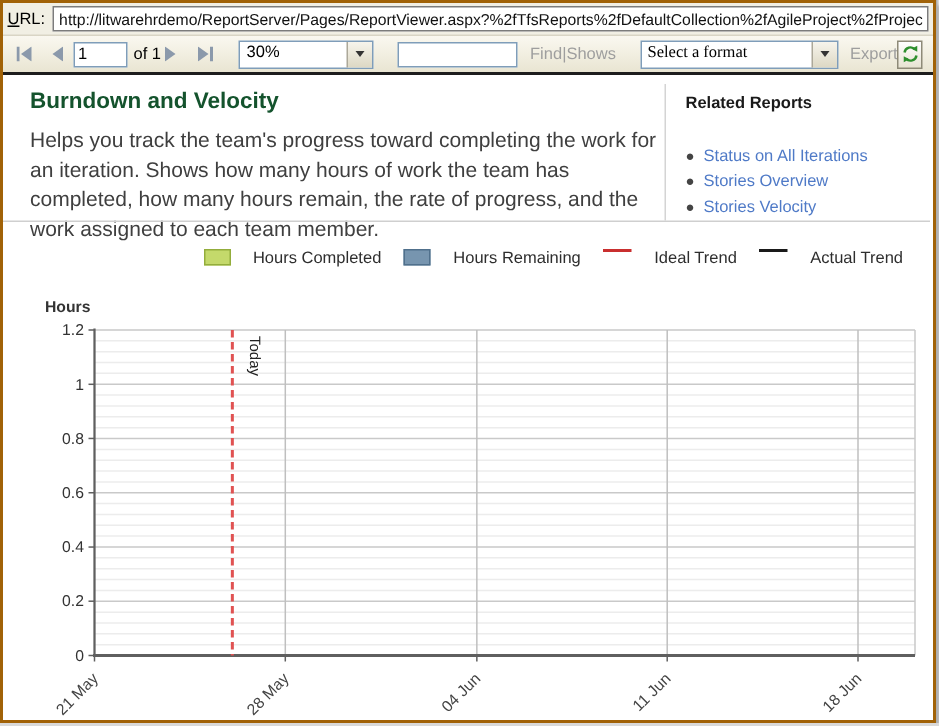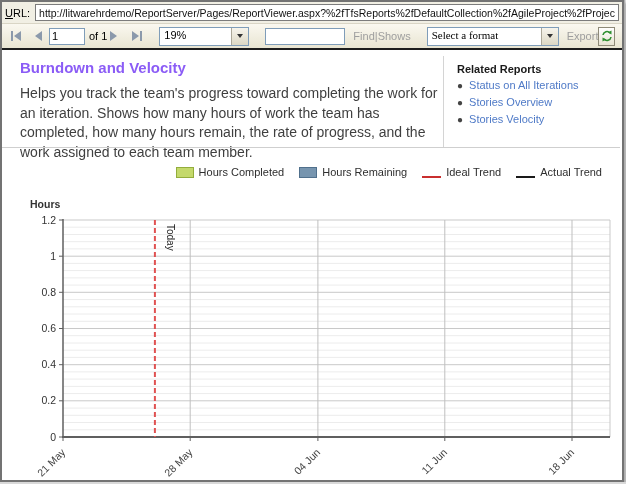--- a/index.html
+++ b/index.html
@@ -1,18 +1,18 @@
 <!DOCTYPE html>
 <html><head>
 <meta charset="utf-8">
 <style>
   html,body{margin:0;padding:0;background:#d9d9d9;font-family:"Liberation Sans",sans-serif;}
   #window{
     position:relative;width:620px;height:478px;margin:0;
-    border:2px solid #737373;outline:1px solid #aeaeae;
+    border:2px solid #a16207;outline:1px solid #aeaeae;
     box-shadow:3px 3px 2px #b5b5b5;
     background:#ffffff;overflow:hidden;
   }
   
   #url-bar{
     height:21px;background:#f1efe4;border-bottom:1px solid #d9d5c5;
     display:flex;align-items:center;padding:0 3px;gap:5px;
   }
   #url-label{font-size:11px;color:#000;white-space:nowrap;}
   #url-label .u-underline{text-decoration:underline;}
@@ -35,33 +35,33 @@
   .combo .combo-text{font-size:11px;padding:1px 4px 0 4px;white-space:nowrap;overflow:hidden;flex:1;color:#000;}
   .combo .combo-btn{width:16px;background:linear-gradient(#f6f4ec,#ddd8c4);border-left:1px solid #aca899;display:flex;align-items:center;justify-content:center;}
   .combo .combo-arrow{width:0;height:0;border-left:3.5px solid transparent;border-right:3.5px solid transparent;border-top:4px solid #333;}
   #zoom-combo{width:88px;}
   #find-input{width:74px;height:15px;border:1px solid #7f9db9;font-size:11px;padding:0 2px;font-family:"Liberation Sans",sans-serif;}
   .dim-label{color:#9e9e9e;white-space:nowrap;}
   #format-combo{width:130px;font-family:Liberation Serif, serif;}
   #refresh-btn{margin-left:auto;width:17px;height:17px;border:1px solid #8e8a78;background:linear-gradient(#ffffff,#e7e3d2);display:flex;align-items:center;justify-content:center;}
   
   #content{position:relative;width:100%;height:429px;background:#fff;}
-  #report-title{position:absolute;left:18px;top:9px;font-size:15px;font-weight:bold;color:#8b5cf6;}
+  #report-title{position:absolute;left:18px;top:9px;font-size:15px;font-weight:bold;color:#14532d;}
   #report-desc{position:absolute;left:18px;top:34px;width:424px;font-size:14px;line-height:1.4;color:#3f3f3f;}
   #related-panel{position:absolute;left:455px;top:13px;width:150px;}
   #related-divider-v{position:absolute;left:441px;top:6px;height:91px;width:0;border-left:1px solid #d4d4d4;}
-  #related-heading{font-size:11px;font-weight:bold;color:#1a1a1a;margin-bottom:4px;}
+  #related-heading{font-size:11px;font-weight:bold;color:#1a1a1a;margin-bottom:23px;}
   #related-links{list-style:none;margin:0;padding:0;}
   #related-links li{display:flex;align-items:baseline;gap:6px;margin-bottom:5px;}
   #related-links .bullet{color:#444;font-size:10px;line-height:1;}
   #related-links a{font-size:11px;color:#4f7ac7;text-decoration:none;cursor:pointer;}
   #section-divider{position:absolute;left:0;top:97px;width:618px;border-top:1px solid #cfcfcf;}
   
   #legend-row{position:absolute;left:0;top:116px;width:600px;display:flex;justify-content:flex-end;align-items:center;gap:15px;}
-  .legend-item{display:flex;align-items:flex-end;gap:5px;}
+  .legend-item{display:flex;align-items:flex-start;gap:15px;}
   .legend-swatch-box{width:16px;height:9px;border:1px solid;}
   .legend-swatch-line{width:19px;height:0;border-top:2px solid;}
   .legend-label{font-size:11px;color:#2e2e2e;white-space:nowrap;}
   
   #chart-area{position:absolute;left:0;top:148px;width:618px;height:281px;overflow:visible;}
   #chart-svg{position:absolute;left:0;top:0;}
   #chart-svg text{font-family:"Liberation Sans",sans-serif;}
 </style>
 </head>
 <body>
@@ -96,21 +96,21 @@
     <span class="tb-gap"></span>
     <span class="nav-btn">
       <svg width="11" height="10" viewBox="0 0 11 10">
           <polygon points="1,0 1,10 8,5" fill="#8b99ab"></polygon>
           <rect x="9" y="0" width="2" height="10" fill="#8b99ab"></rect>
         </svg>
     </span>
     <span class="tb-gap"></span>
       <span class="tb-gap"></span>
     <div class="combo" id="zoom-combo">
-      <span class="combo-text">19%</span>
+      <span class="combo-text">30%</span>
       <span class="combo-btn">
           <span class="combo-arrow"></span>
         </span>
     </div>
     <span class="tb-gap"></span>
       <span class="tb-gap"></span>
     <input id="find-input" value="" style="">
     <span class="tb-gap"></span>
     <span class="dim-label">Find</span>
     <span class="dim-label">|</span>

